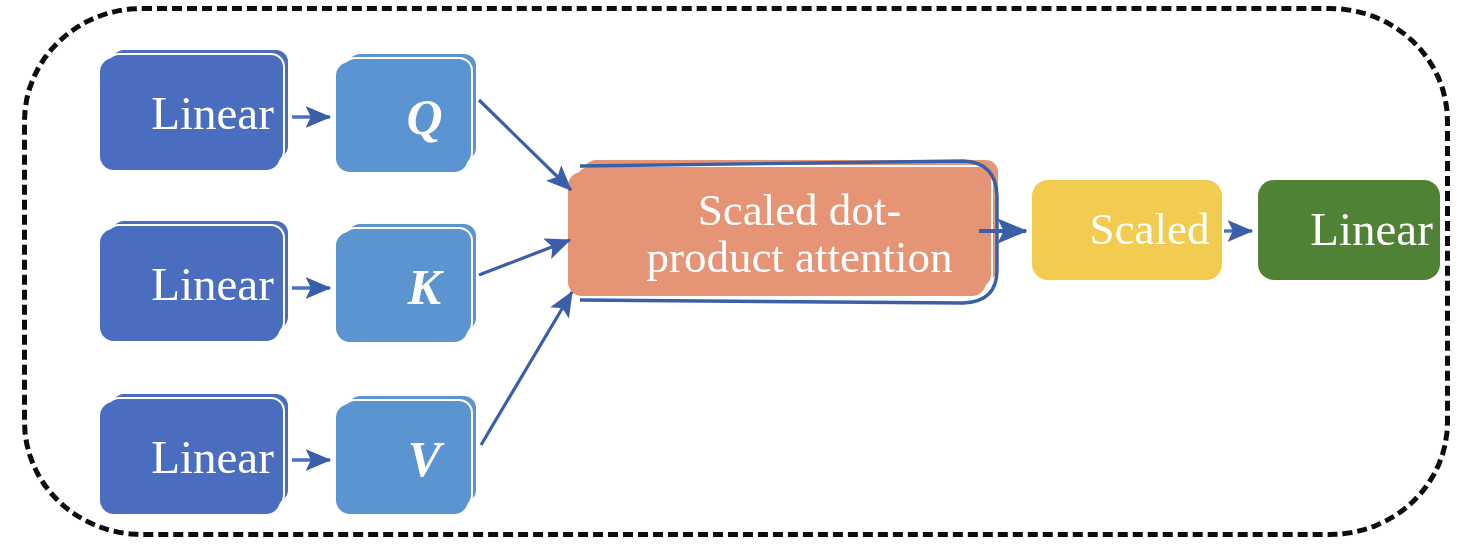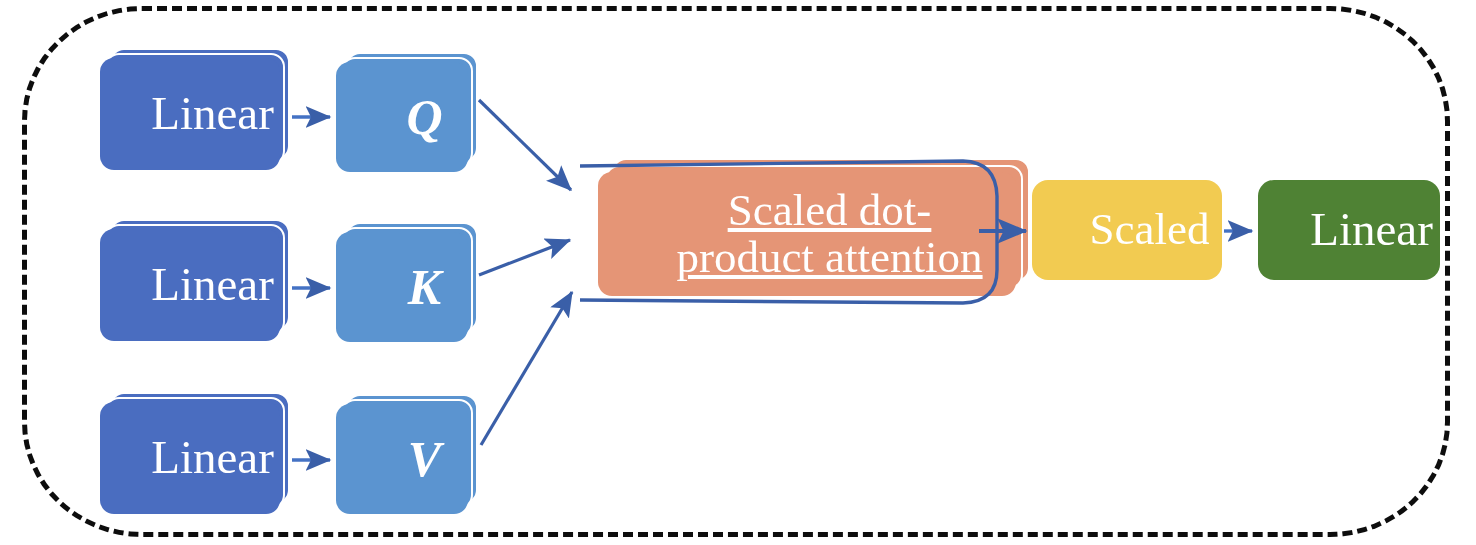--- a/index.html
+++ b/index.html
@@ -101,21 +101,21 @@
   
   #linear-q { left: 100px;  top: 58px;  width: 180px; height: 112px; }
   #linear-k { left: 100px;  top: 229px; width: 180px; height: 112px; }
   #linear-v { left: 100px;  top: 402px; width: 180px; height: 112px; }
 
   #box-q { left: 336px; top: 62px;  width: 132px; height: 110px; }
   #box-k { left: 336px; top: 232px; width: 132px; height: 110px; }
   #box-v { left: 336px; top: 404px; width: 132px; height: 110px; }
 
   #box-attention {
-    left: 598px; top: 172px; width: 418px; height: 124px; text-decoration: underline;
+    left: 568px; top: 172px; width: 418px; height: 124px;
   }
   #box-attention .shadow1 { left: 14px; top: -14px; right: -14px; bottom: 14px; }
   #box-attention .shadow2 { left: 7px;  top: -7px;  right: -7px;  bottom: 7px; }
 
   #box-concat { left: 1032px; top: 180px; width: 190px; height: 100px; }
   #box-linear-out { left: 1258px; top: 180px; width: 182px; height: 100px; }
 
   
   #wires {
     position: absolute;

